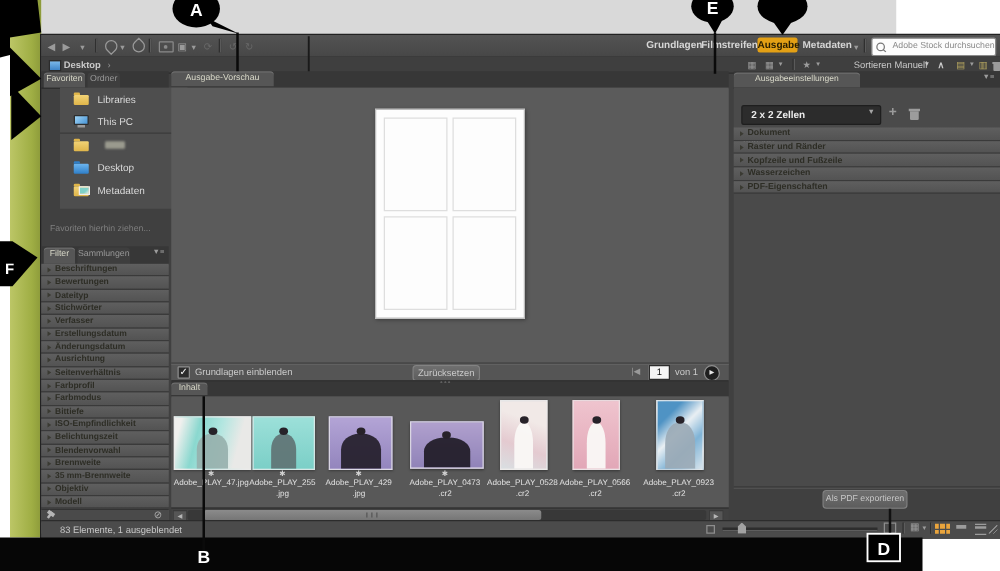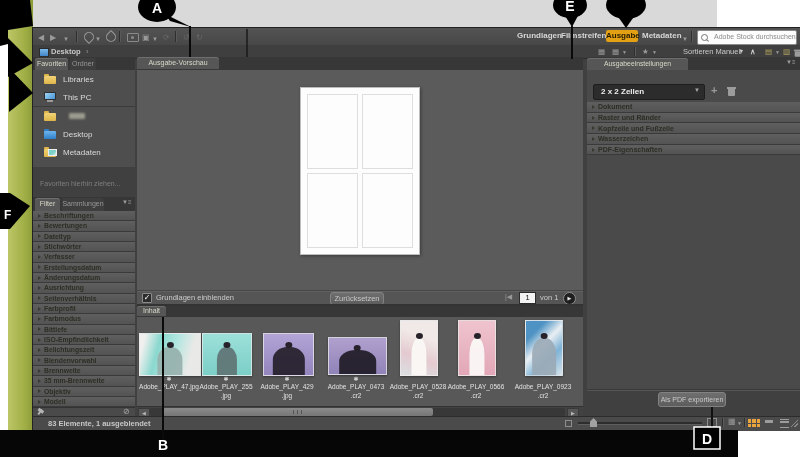--- a/index.html
+++ b/index.html
@@ -30,21 +30,21 @@
   
   #pathbar{left:33px;top:45px;width:767px;height:13px;background:#3f3f3f;border-bottom:1px solid #2d2d2d;}
   #crumb-icon{left:39px;top:48px;width:8px;height:7px;background:linear-gradient(#7cb9ea,#3f85c8);border:1px solid #2c2c2c;}
   .r2t{font-size:7.5px;color:#c9c9c9;top:47px;}
   
   .tabstrip{background:#373737;border-bottom:1px solid #2b2b2b;}
   .tab{position:absolute;border-radius:3px 3px 0 0;font-size:7px;line-height:12px;text-align:center;}
   .tab.on{background:#565656;color:#d9d9c9;box-shadow:inset 0 1px 0 #6e6e6e;}
   .tab.off{background:#3e3e3e;color:#979797;}
   
-  #favpanel{left:33px;top:70px;width:102px;height:97px;background:#4e4e4e;}
+  #favpanel{left:48px;top:70px;width:102px;height:97px;background:#4e4e4e;}
   .fav-row{position:relative;height:18px;display:flex;align-items:center;padding-left:11px;}
   .fav-row:nth-of-type(3){border-top:1px solid #3b3b3b;}
   .fav-lab{font-size:8px;color:#dadada;margin-left:6px;}
   .fic{position:relative;width:13px;height:10px;flex:0 0 13px;}
   .fold{position:absolute;left:0;top:2px;width:12px;height:8px;background:linear-gradient(#f2d376,#dfb54a);border-radius:1px;}
   .fold::before{content:'';position:absolute;left:0;top:-2px;width:5px;height:2px;background:#dfb54a;border-radius:1px 1px 0 0;}
   .pc{position:absolute;left:0;top:0;width:12px;height:8px;background:#2e2e2e;border-radius:1px;}
   .pc::before{content:'';position:absolute;left:1px;top:1px;width:10px;height:6px;background:linear-gradient(135deg,#9fd4f5,#4794d6);}
   .pc::after{content:'';position:absolute;left:3px;top:8px;width:6px;height:2px;background:#9a9a9a;}
   .ic-desktop .fold{background:linear-gradient(#6db5ef,#2f7fc8);}
@@ -101,21 +101,21 @@
   .trash{width:9px;height:10px;position:absolute;}
   .trash::before{content:'';position:absolute;left:0;top:2px;width:9px;height:1.5px;background:#9c9c9c;}
   .trash::after{content:'';position:absolute;left:1px;top:4px;width:7px;height:7px;background:#9c9c9c;border-radius:0 0 1px 1px;}
   #sections{left:587px;top:102px;width:213px;}
   #sections .frow{height:9.7px;}
   #sections .flabel{font-size:7px;}
   #rp-sep{left:587px;top:389px;width:213px;height:1px;background:#3a3a3a;box-shadow:0 1px 0 #565656;}
   #exportbtn{left:658px;top:392px;width:66px;height:13px;font-size:7px;line-height:13px;}
   
   #statusbar{left:33px;top:416px;width:767px;height:14px;background:#4b4b4b;border-top:1px solid #2c2c2c;}
-  #statustext{left:48px;top:419px;font-size:7.5px;color:#c7c7c7;font-weight:bold;}
+  #statustext{left:48px;top:419px;font-size:7.5px;color:#c7c7c7;}
   #zs-small{left:565px;top:420px;width:5px;height:5px;border:1px solid #8d8d8d;}
   #zs-track{left:578px;top:422px;width:124px;height:2px;background:#2d2d2d;border-bottom:1px solid #5e5e5e;}
   #zs-thumb{left:590px;top:418px;width:7px;height:9px;background:#a2a2a2;clip-path:polygon(50% 0,100% 38%,100% 100%,0 100%,0 38%);}
   #zs-big{left:707px;top:418px;width:8px;height:7px;border:1px solid #8d8d8d;}
   .sb-sep{top:418px;width:1px;height:9px;background:#2f2f2f;border-right:1px solid #5c5c5c;}
   .gridglyph{top:417px;font-size:8px;color:#9c9c9c;}
   #vm-thumbs{left:748px;top:419px;width:12px;height:8px;display:grid;grid-template-columns:1fr 1fr 1fr;gap:1px;}
   #vm-thumbs span{background:#e9a43c;}
   #vm-detail{left:765px;top:420px;width:8px;height:3px;background:#9c9c9c;}
   #vm-list{left:780px;top:419px;width:9px;height:7px;border-top:1.5px solid #9c9c9c;border-bottom:1.5px solid #9c9c9c;}

